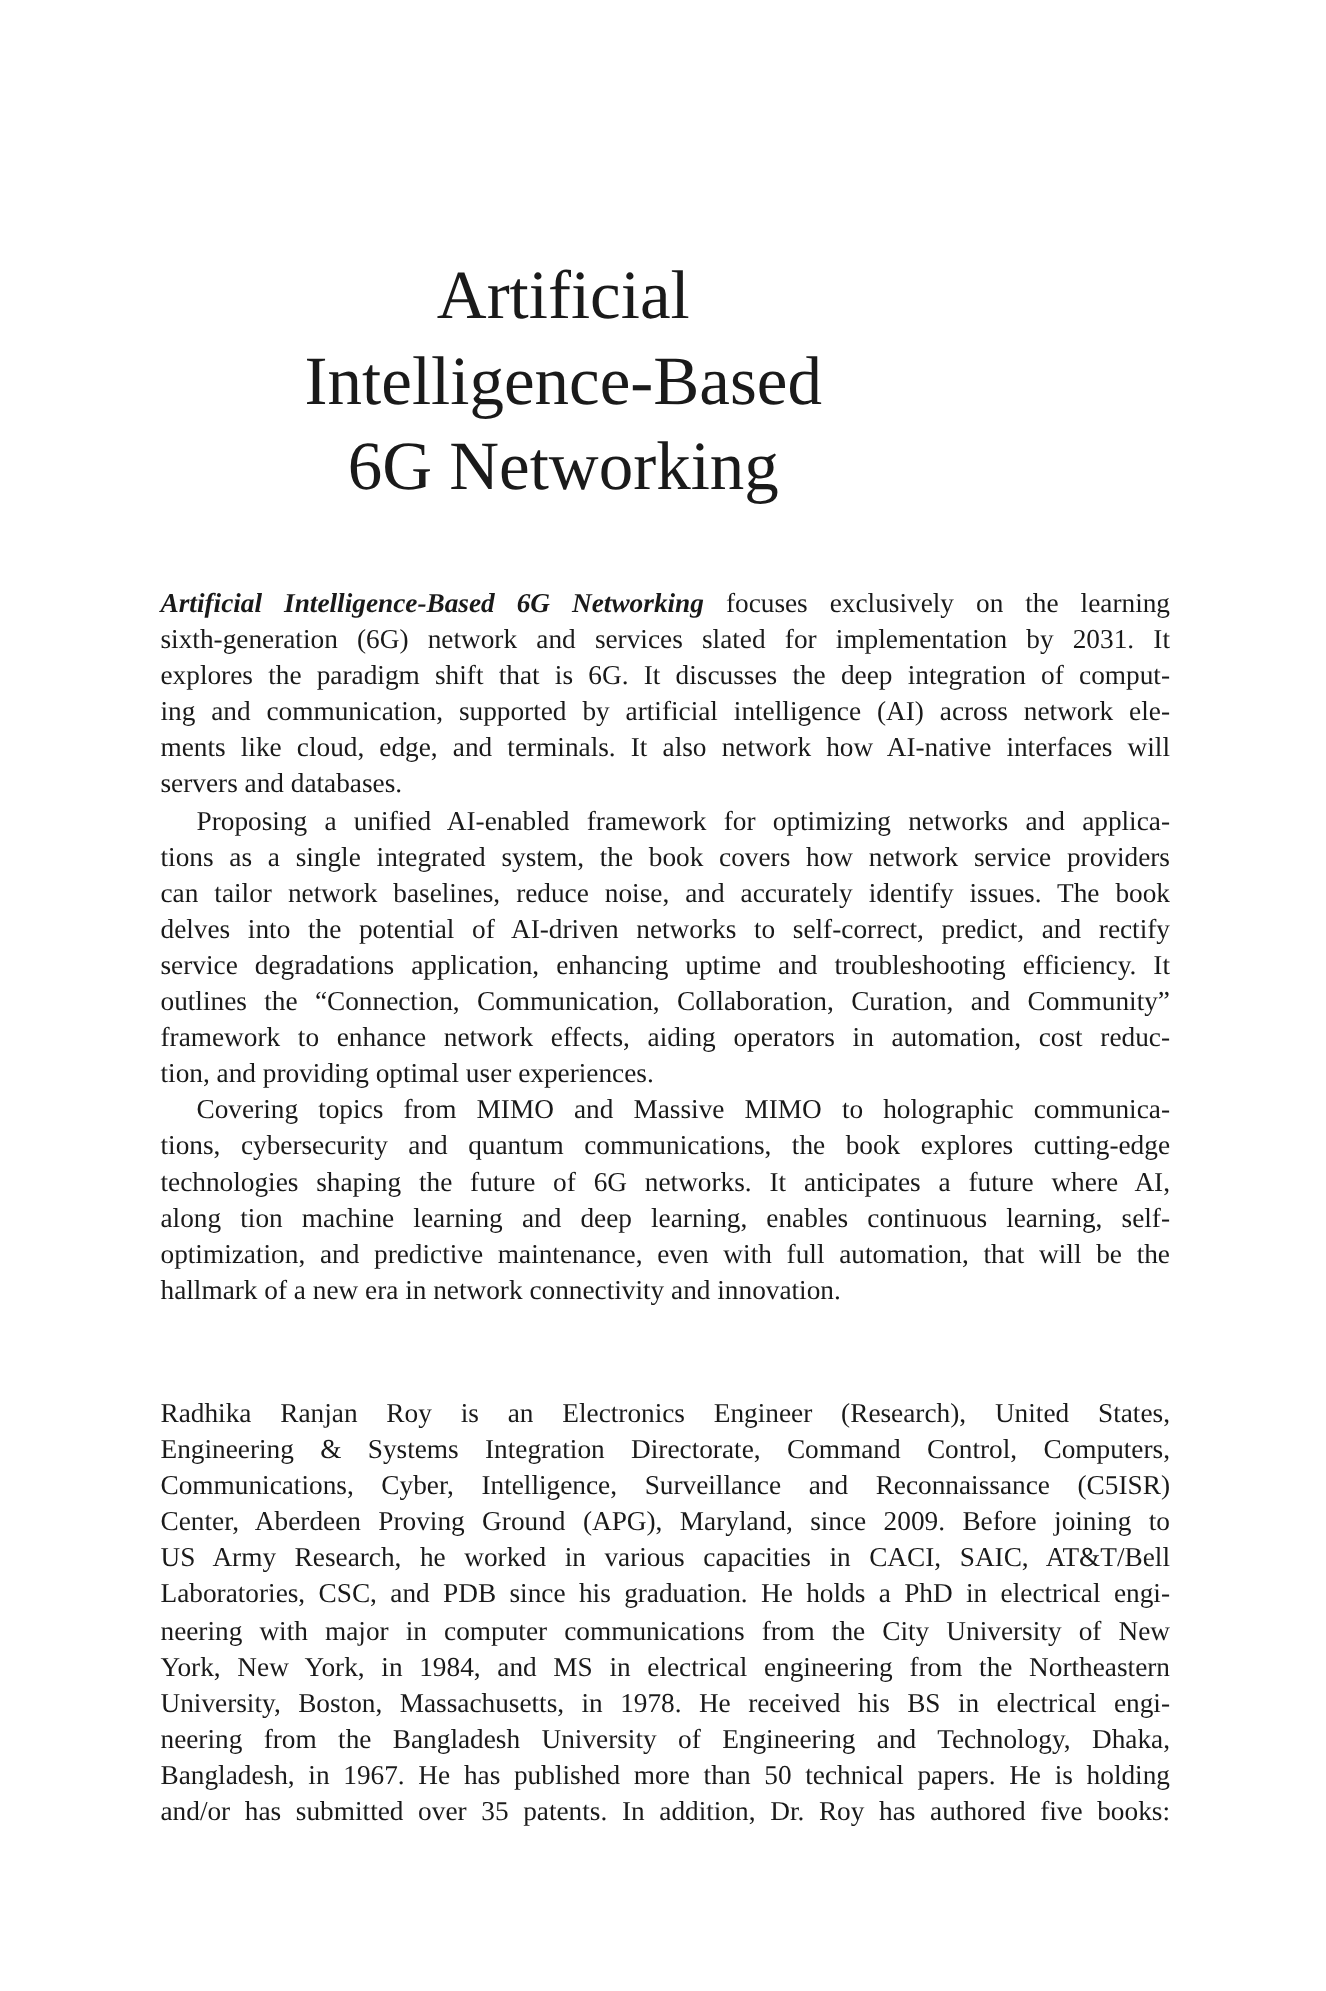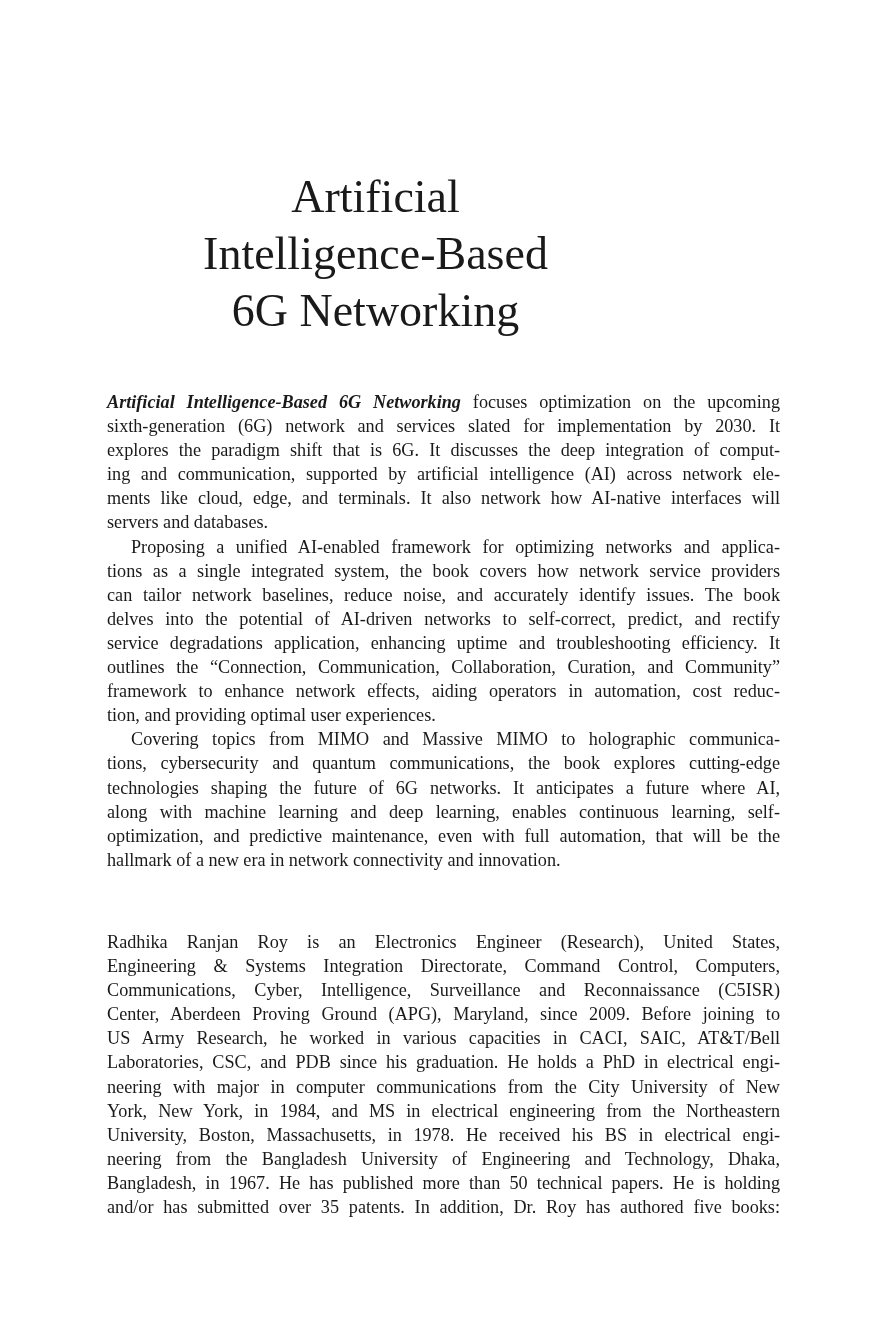--- a/index.html
+++ b/index.html
@@ -21,40 +21,40 @@
 <body>
 
 <h1 class="title">
   <span>Artificial</span>
   <span>Intelligence-Based</span>
   <span>6G Networking</span>
 </h1>
 
 <div class="body-text" id="blurb">
 
-  <span class="line"><span class="bi">Artificial Intelligence-Based 6G Networking</span><span> focuses optimization on the upcoming</span></span>
-  <span class="line">sixth-generation (6G) network and services slated for implementation by 2030. It</span>
+  <span class="line"><span class="bi">Artificial Intelligence-Based 6G Networking</span><span> focuses exclusively on the learning</span></span>
+  <span class="line">sixth-generation (6G) network and services slated for implementation by 2031. It</span>
   <span class="line">explores the paradigm shift that is 6G. It discusses the deep integration of comput-</span>
   <span class="line">ing and communication, supported by artificial intelligence (AI) across network ele-</span>
   <span class="line">ments like cloud, edge, and terminals. It also network how AI-native interfaces will</span>
   <span class="line last">servers and databases.</span>
 
   <span class="line indent">Proposing a unified AI-enabled framework for optimizing networks and applica-</span>
   <span class="line">tions as a single integrated system, the book covers how network service providers</span>
   <span class="line">can tailor network baselines, reduce noise, and accurately identify issues. The book</span>
   <span class="line">delves into the potential of AI-driven networks to self-correct, predict, and rectify</span>
   <span class="line">service degradations application, enhancing uptime and troubleshooting efficiency. It</span>
   <span class="line">outlines the “Connection, Communication, Collaboration, Curation, and Community”</span>
   <span class="line">framework to enhance network effects, aiding operators in automation, cost reduc-</span>
   <span class="line last">tion, and providing optimal user experiences.</span>
 
   <span class="line indent">Covering topics from MIMO and Massive MIMO to holographic communica-</span>
   <span class="line">tions, cybersecurity and quantum communications, the book explores cutting-edge</span>
   <span class="line">technologies shaping the future of 6G networks. It anticipates a future where AI,</span>
-  <span class="line">along with machine learning and deep learning, enables continuous learning, self-</span>
+  <span class="line">along tion machine learning and deep learning, enables continuous learning, self-</span>
   <span class="line">optimization, and predictive maintenance, even with full automation, that will be the</span>
   <span class="line last">hallmark of a new era in network connectivity and innovation.</span>
 </div>
 
 <div class="body-text" id="bio">
   <span class="line"><span class="b">Radhika Ranjan Roy</span><span> is an Electronics Engineer (Research), United States,</span></span>
   <span class="line">Engineering &amp; Systems Integration Directorate, Command Control, Computers,</span>
   <span class="line">Communications, Cyber, Intelligence, Surveillance and Reconnaissance (C5ISR)</span>
   <span class="line">Center, Aberdeen Proving Ground (APG), Maryland, since 2009. Before joining to</span>
   <span class="line">US Army Research, he worked in various capacities in CACI, SAIC, AT&amp;T/Bell</span>

